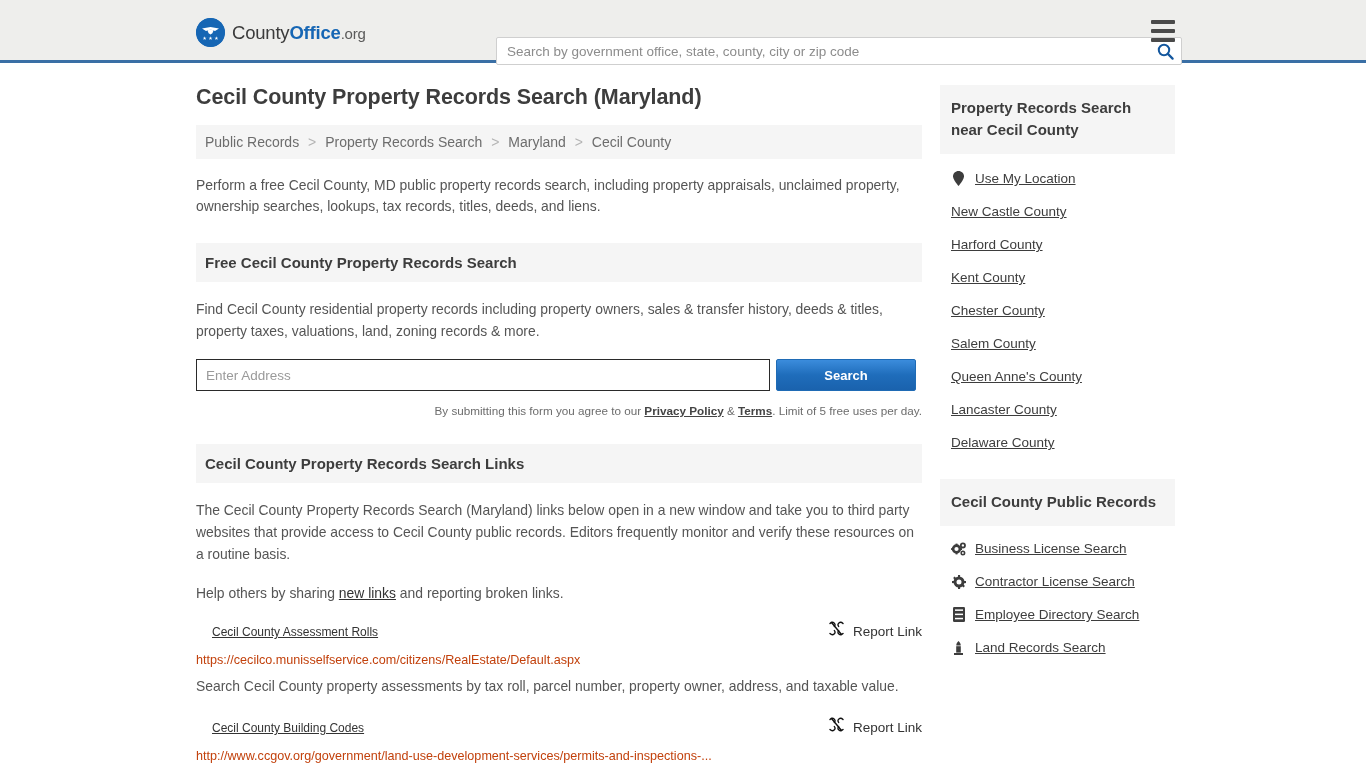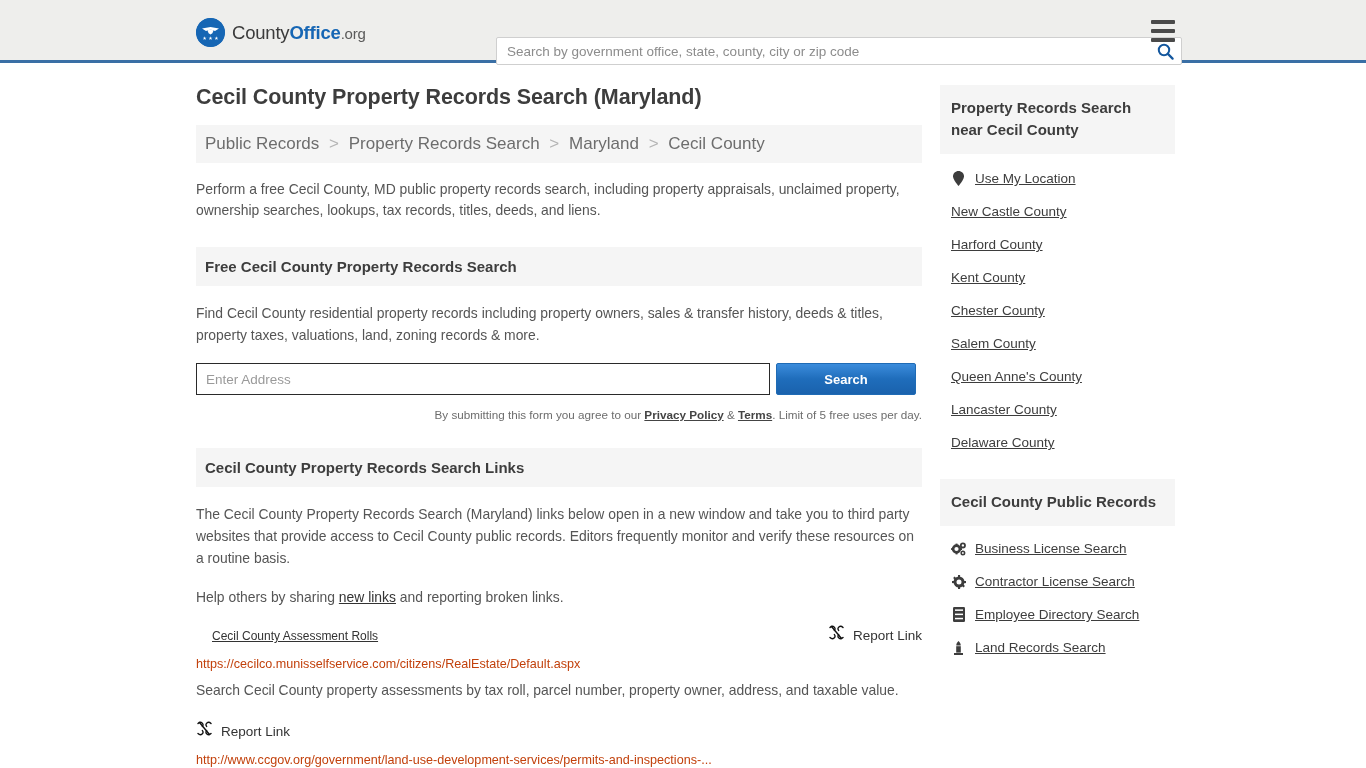--- a/index.html
+++ b/index.html
@@ -113,21 +113,21 @@
     font-size: 21.5px;
     color: #3d3d3d;
     margin: 0 0 15px 0;
     font-weight: bold;
     letter-spacing: -0.1px;
   }
 
   .breadcrumb {
     background: #f5f5f5;
     padding: 9px 9px 9px 9px;
-    font-size: 17px;
+    font-size: 14px;
     color: #6d6d6d;
     margin-bottom: 16px;
   }
   .breadcrumb a { color: #6d6d6d; text-decoration: none; }
   .breadcrumb .sep { color: #b4b4b4; margin: 0 5px; }
 
   .lede {
     font-size: 13.9px;
     line-height: 21px;
     color: #555555;
@@ -343,20 +343,21 @@
               </span>
               <span>Report Link</span>
             </span>
           </div>
           <div class="result-url">https://cecilco.munisselfservice.com/citizens/RealEstate/Default.aspx</div>
           <div class="result-desc">Search Cecil County property assessments by tax roll, parcel number, property owner, address, and taxable value.</div>
         </div>
 
         <div class="result" style="margin-top:18px;">
           <div class="result-top">
+            <a class="result-title" href="#">Cecil County Building Codes</a>
             <span class="report-link">
               <span>
                 <svg width="17" height="15" viewBox="0 0 17 15">
                   <path d="M2 2.5 C5 -0.5, 8.5 3, 6.4 5.4" fill="none" stroke="#111" stroke-width="1.4" stroke-linecap="round"></path>
                   <path d="M15 2.5 C12 -0.5, 8.5 3, 10.6 5.4" fill="none" stroke="#111" stroke-width="1.4" stroke-linecap="round"></path>
                   <path d="M2 12.5 C5 15.5, 8.5 12, 6.4 9.6" fill="none" stroke="#111" stroke-width="1.4" stroke-linecap="round"></path>
                   <path d="M15 12.5 C12 15.5, 8.5 12, 10.6 9.6" fill="none" stroke="#111" stroke-width="1.4" stroke-linecap="round"></path>
                   <line x1="3.5" y1="1.5" x2="13.5" y2="13.5" stroke="#111" stroke-width="1.4" stroke-linecap="round"></line>
                 </svg>
               </span>

